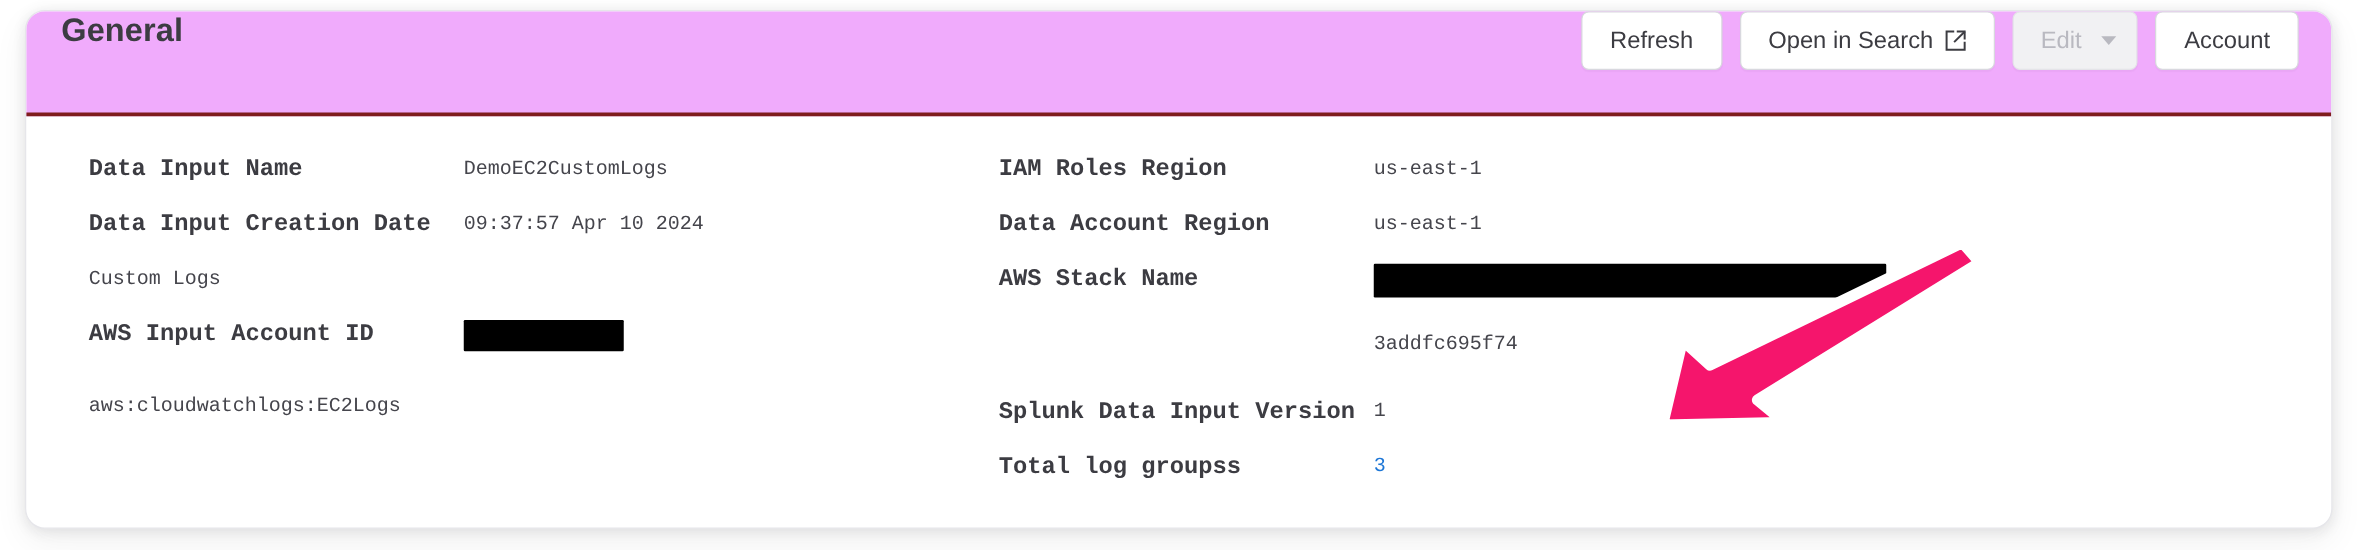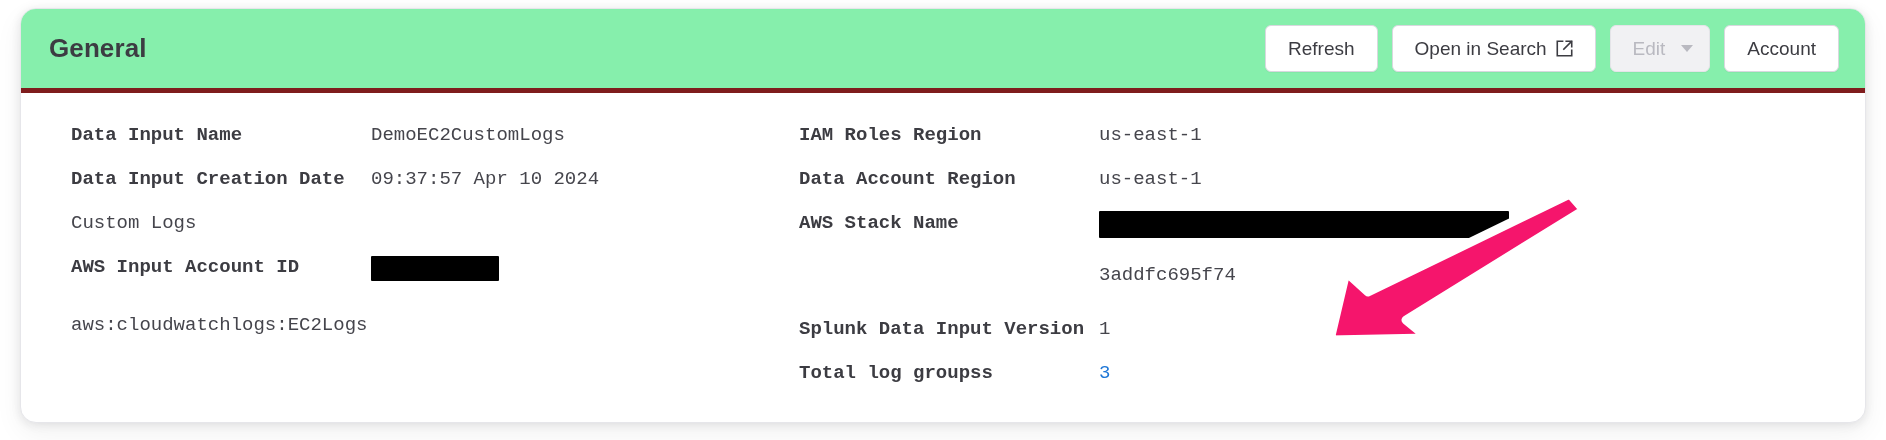--- a/index.html
+++ b/index.html
@@ -30,24 +30,24 @@
     border-radius: 16px;
     border: 1px solid #e6e6ea;
     box-shadow: 0 2px 10px rgba(30,30,40,.10), 0 10px 28px rgba(30,30,40,.06);
     overflow: hidden;
   }
 
   
   .card-header {
     position: relative;
     height: 84px;
-    background: #86efac;
-    border-bottom: 5px solid #7f1d1d;
-    display: flex;
-    align-items: center;
+    background: #f0abfc;
+    border-bottom: 3px solid #7f1d1d;
+    display: flex;
+    align-items: flex-start;
     padding: 0 26px 0 28px;
   }
 
   .card-title {
     font-size: 26px;
     font-weight: 700;
     color: #3c3c42;
     letter-spacing: .1px;
   }
 
@@ -119,21 +119,21 @@
     width: 300px;
     flex: 0 0 300px;
     font-size: 19px;
     font-weight: 700;
     color: #3c3c42;
     line-height: 28px;
     white-space: nowrap;
   }
 
   .field-value {
-    font-size: 19px;
+    font-size: 16px;
     font-weight: 400;
     color: #45454c;
     line-height: 28px;
     white-space: nowrap;
   }
 
   .field-value.link {
     color: #1d76d6;
     cursor: pointer;
   }

